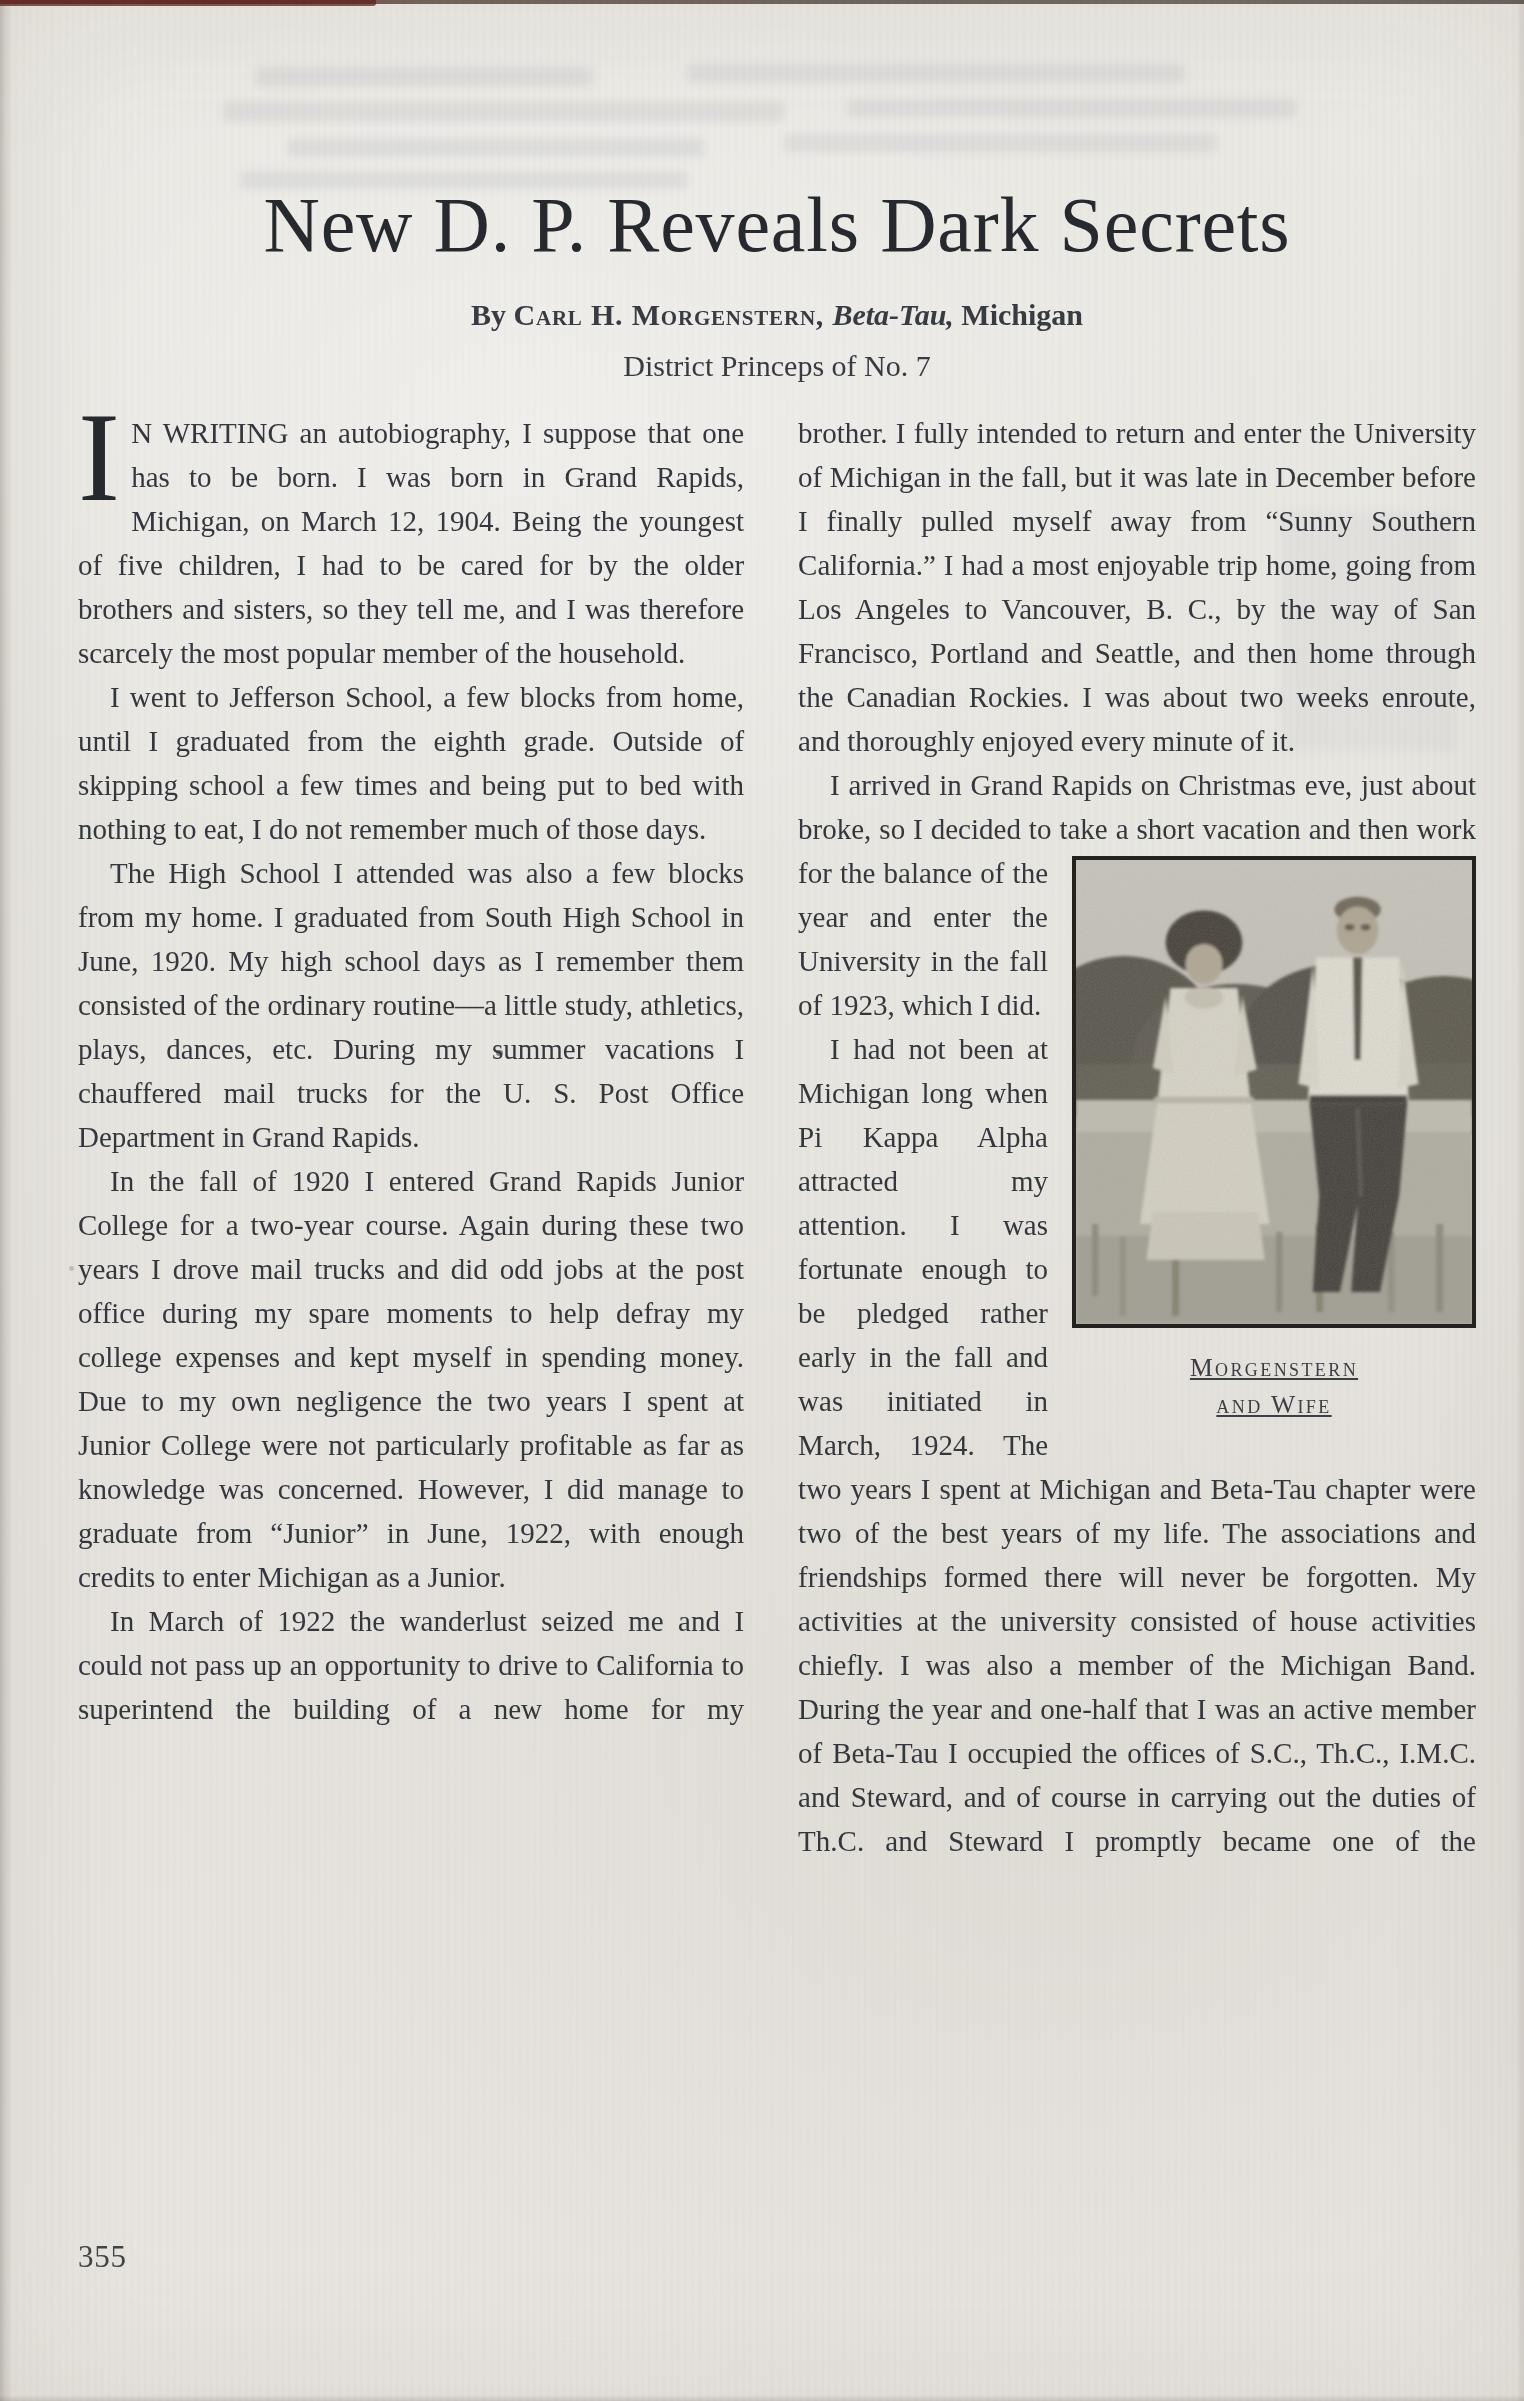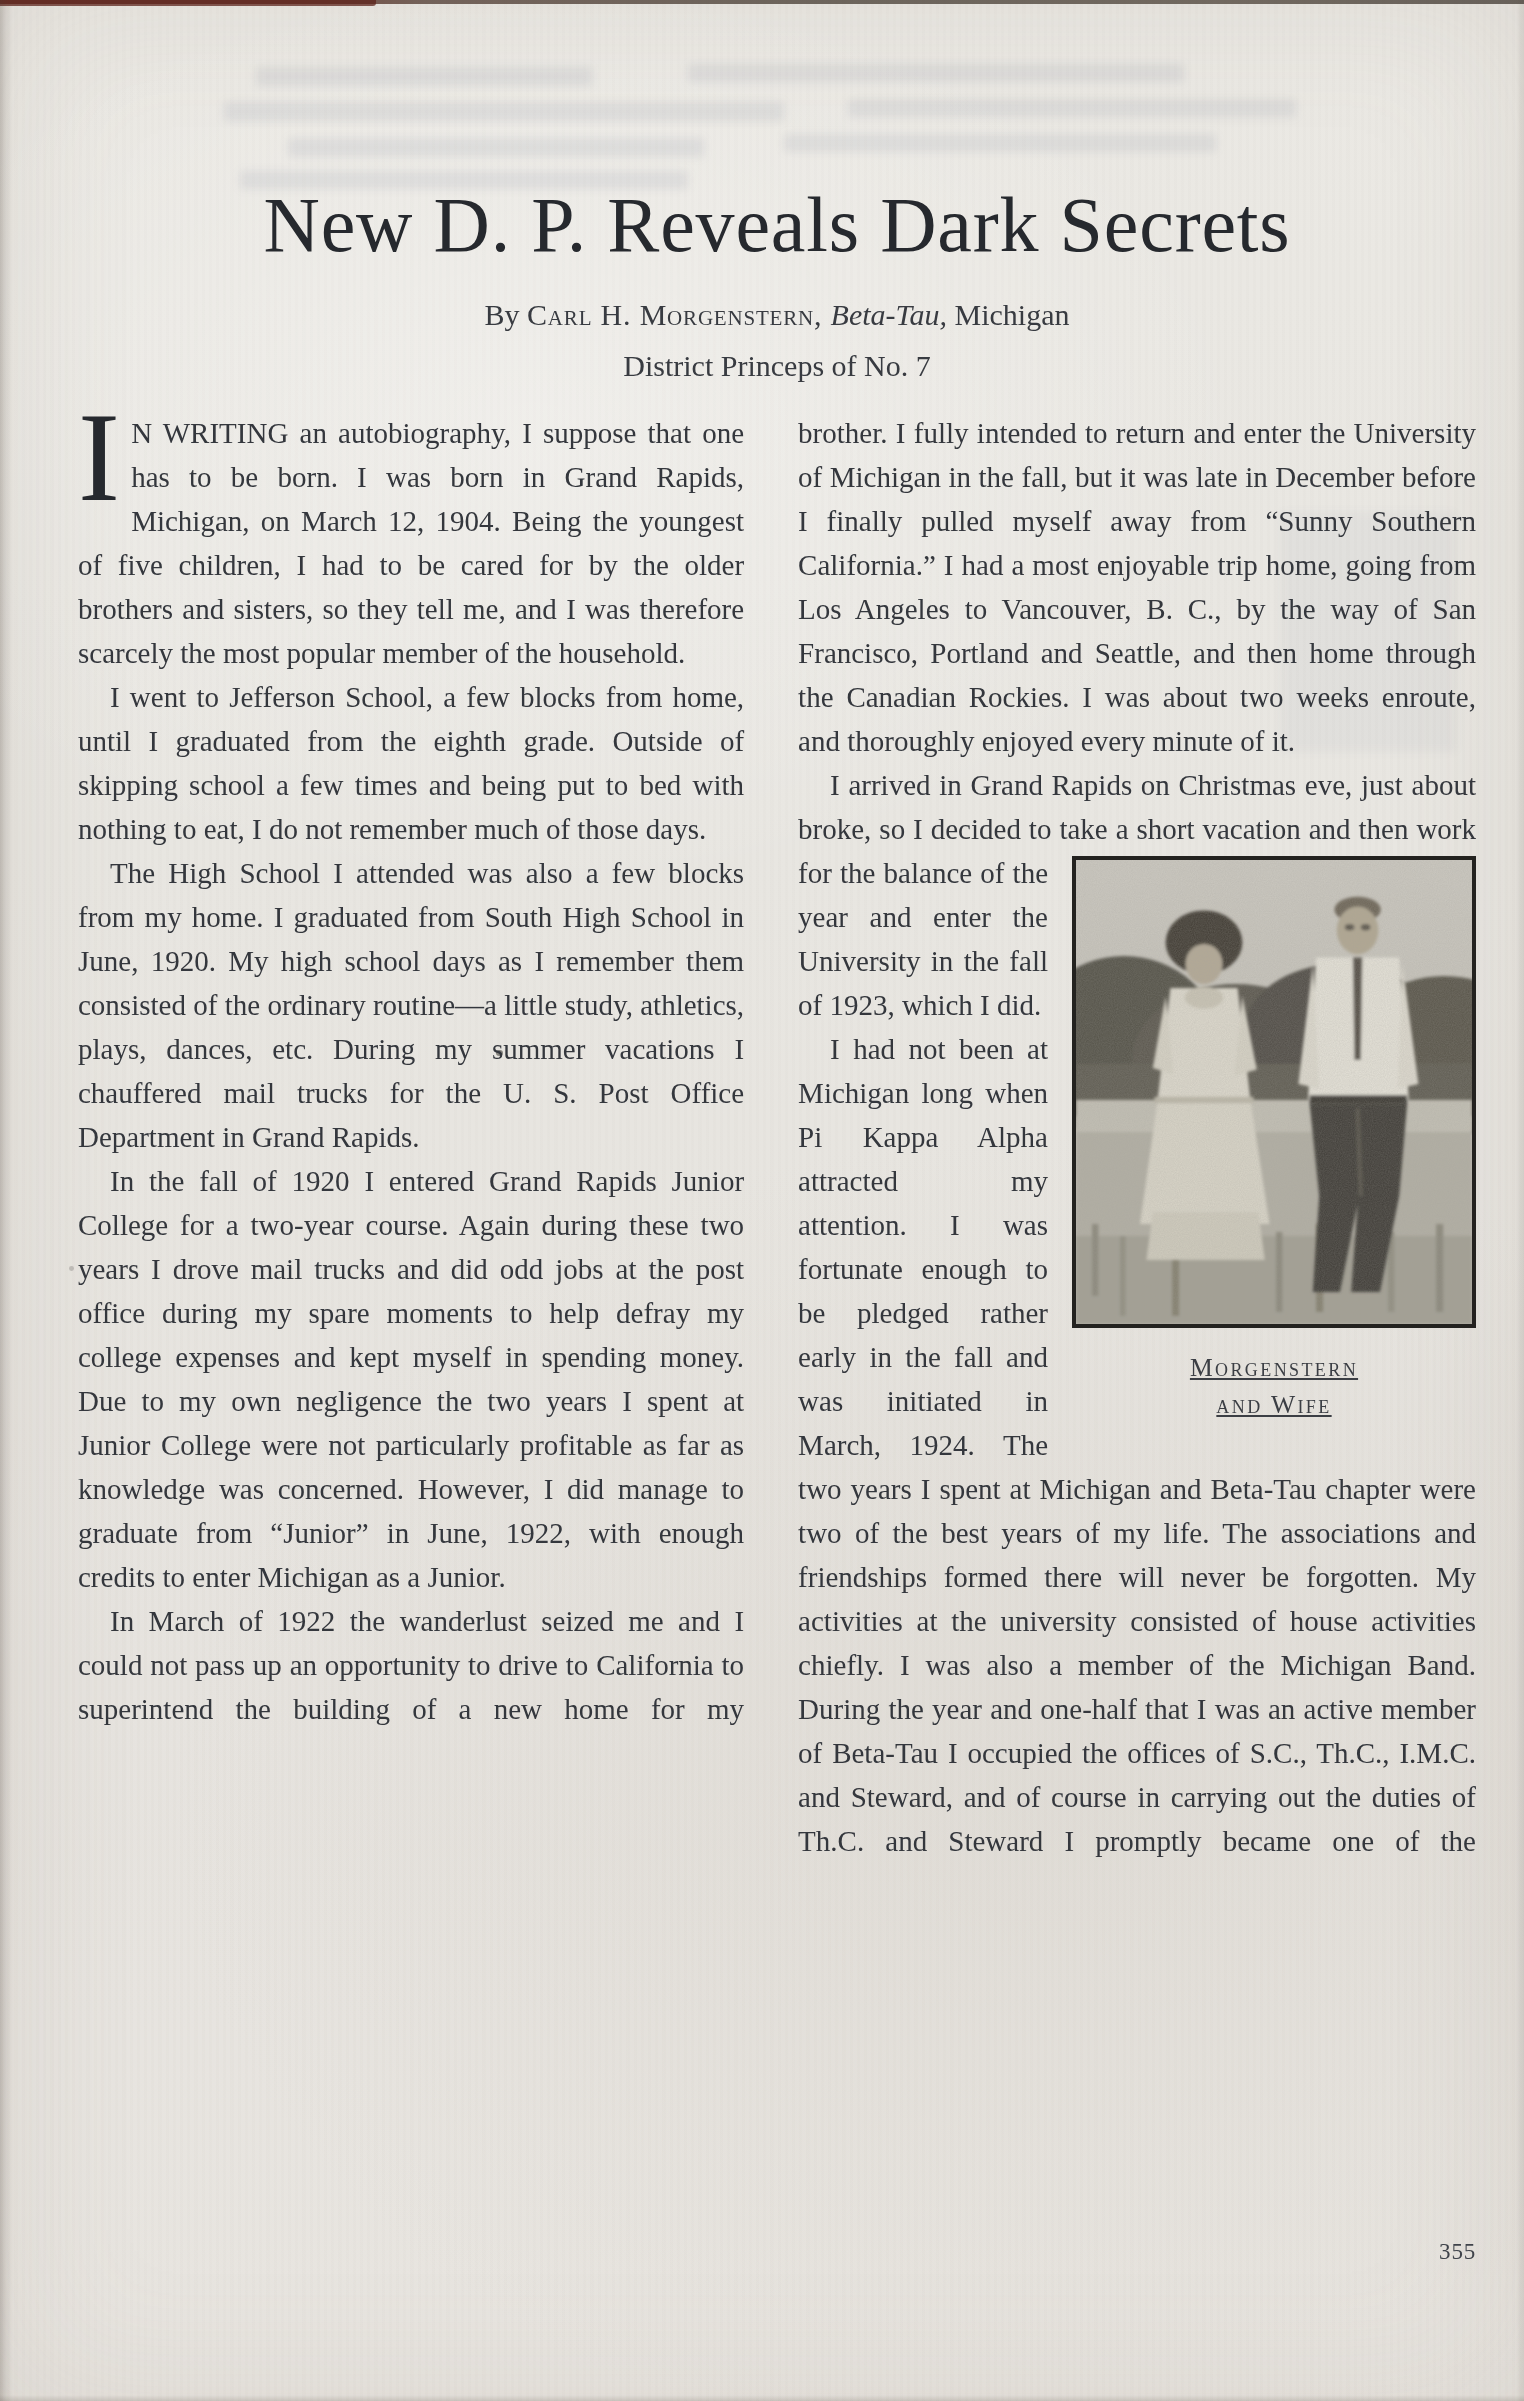--- a/index.html
+++ b/index.html
@@ -25,21 +25,21 @@
   .edge-bottom{position:absolute;bottom:0;left:0;width:100%;height:6.4px;
     background:linear-gradient(0deg,rgba(70,58,50,0.16),rgba(70,58,50,0));}
   .edge-right{position:absolute;top:0;right:0;width:8px;height:100%;
     background:linear-gradient(270deg,rgba(70,58,50,0.10),rgba(70,58,50,0));}
 
   .ghost{position:absolute;background:rgba(88,102,128,0.10);filter:blur(4px);border-radius:3.2px;}
   .speck{position:absolute;background:rgba(55,52,48,0.55);border-radius:50%;}
 
   .masthead{position:absolute;left:78px;width:1398px;text-align:center;}
   .title{top:180px;font-size:78px;letter-spacing:0.8px;color:#26292e;white-space:nowrap;}
-  .byline1{top:298px;font-size:30px;color:#383b41;}
+  .byline1{top:298px;font-size:30px;color:#383b41;font-weight:bold;}
   .byline2{top:349px;font-size:30px;color:#383b41;}
   .smallcaps{font-variant:small-caps;letter-spacing:0.8px;}
   .ital{font-style:italic;}
 
   .columns{position:absolute;top:411px;left:78px;width:1398px;display:flex;}
   .col{font-size:29px;line-height:44px;text-align:justify;}
   .col p{margin:0;padding:0;}
   .col p.ind{text-indent:32px;}
   .col p.last-justify{text-align-last:justify;}
   .col-left{width:676px;}
@@ -47,22 +47,22 @@
 
   .dropcap{float:left;font-size:126px;line-height:90px;height:90px;
     padding:0 11.2px 0 0;margin-top:2.4px;color:#26292e;}
 
   .photo-float{float:right;width:404px;margin:4.8px 0 11.2px 24px;}
   .photo-frame{border:4px solid #23221f;width:396px;height:464px;background:#c9c6bd;overflow:hidden;}
   .photo-frame svg{display:block;width:100%;height:100%;}
   .photo-caption{margin-top:21px;text-align:center;font-variant:small-caps;
     font-size:25.6px;line-height:37px;letter-spacing:2.4px;color:#3b3e44;text-align-last:center;text-indent:0;}
 
-  .pageno{position:absolute;top:2239px;left:78px;width:1398px;text-align:right;
-    font-size:23px;color:#3f434a;letter-spacing:0.8px;}
+  .pageno{position:absolute;top:2239px;left:78px;width:1398px;text-align:left;
+    font-size:31px;color:#3f434a;letter-spacing:0.8px;}
 </style>
 </head>
 <body>
 
 <div class="page">
 
   <div class="edge-top"></div>
   <div class="edge-top-red"></div>
   <div class="edge-left"></div>
   <div class="edge-right"></div>

